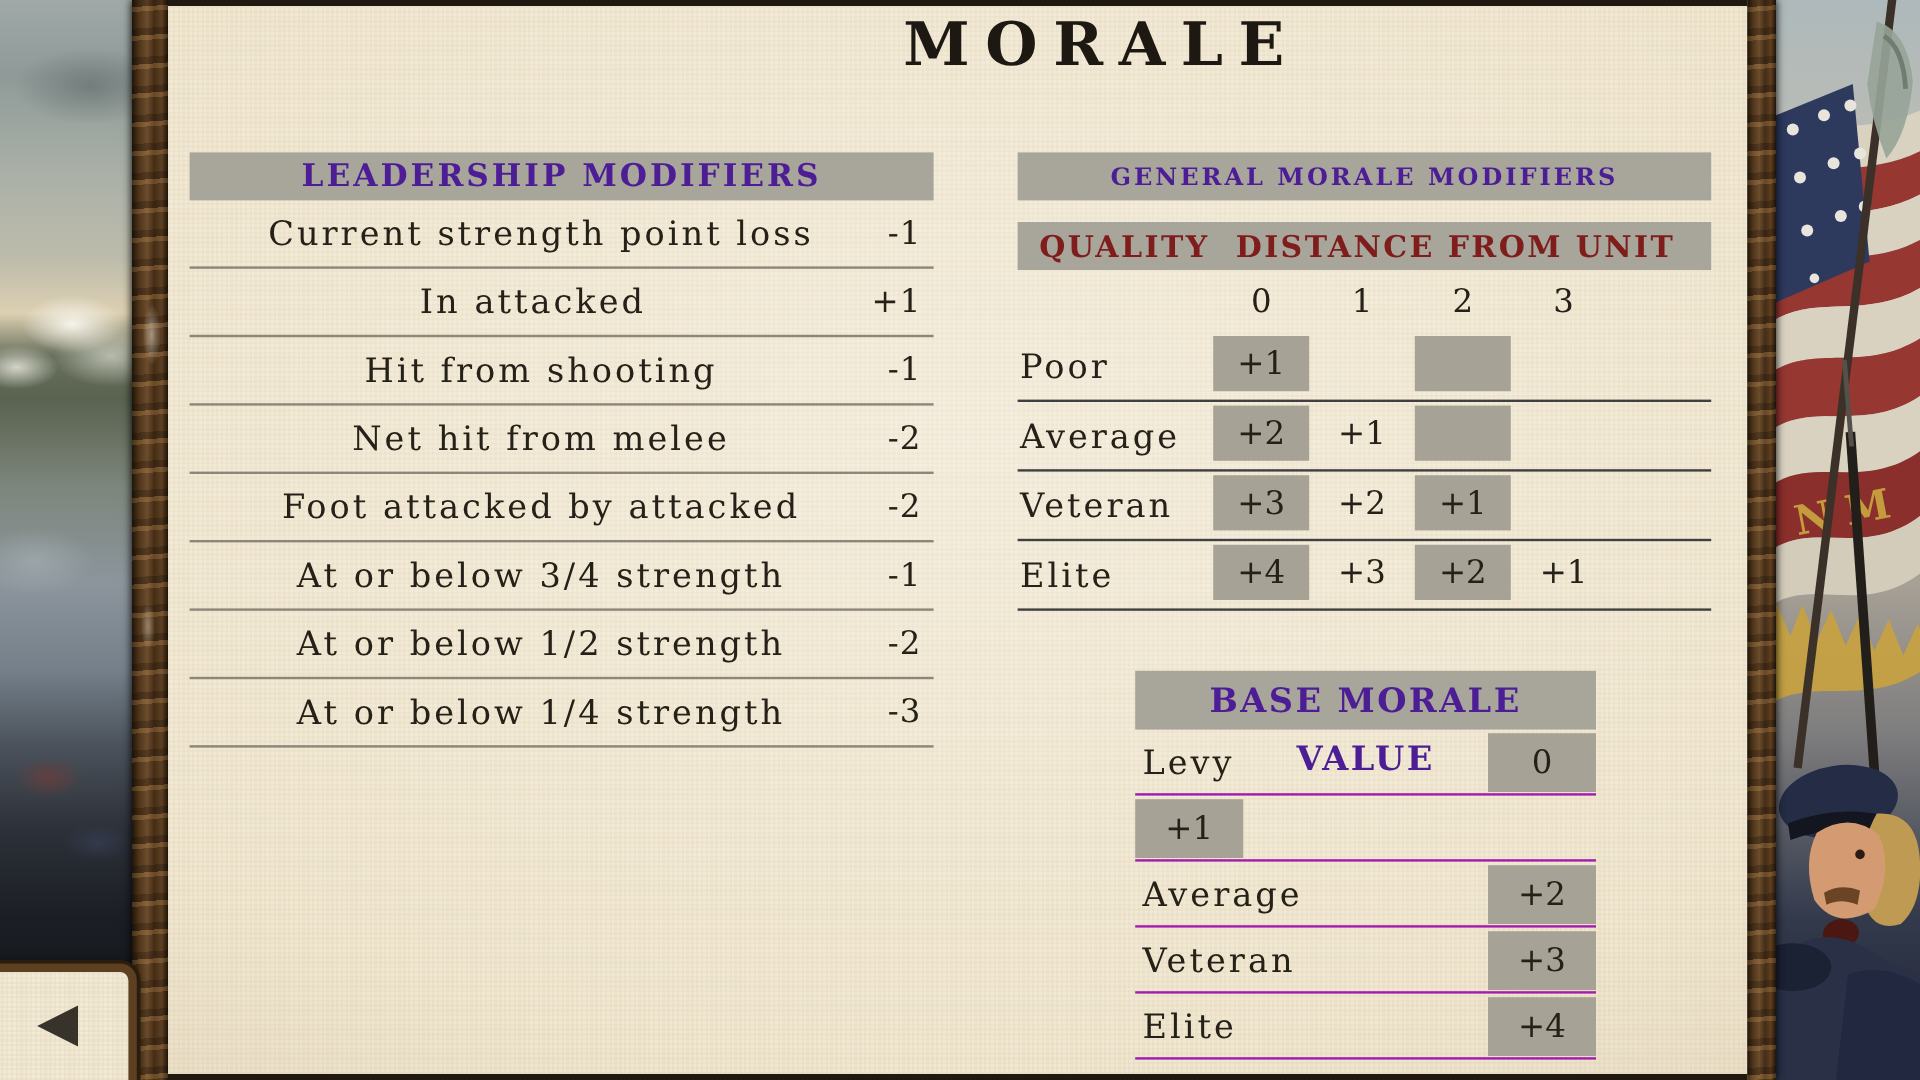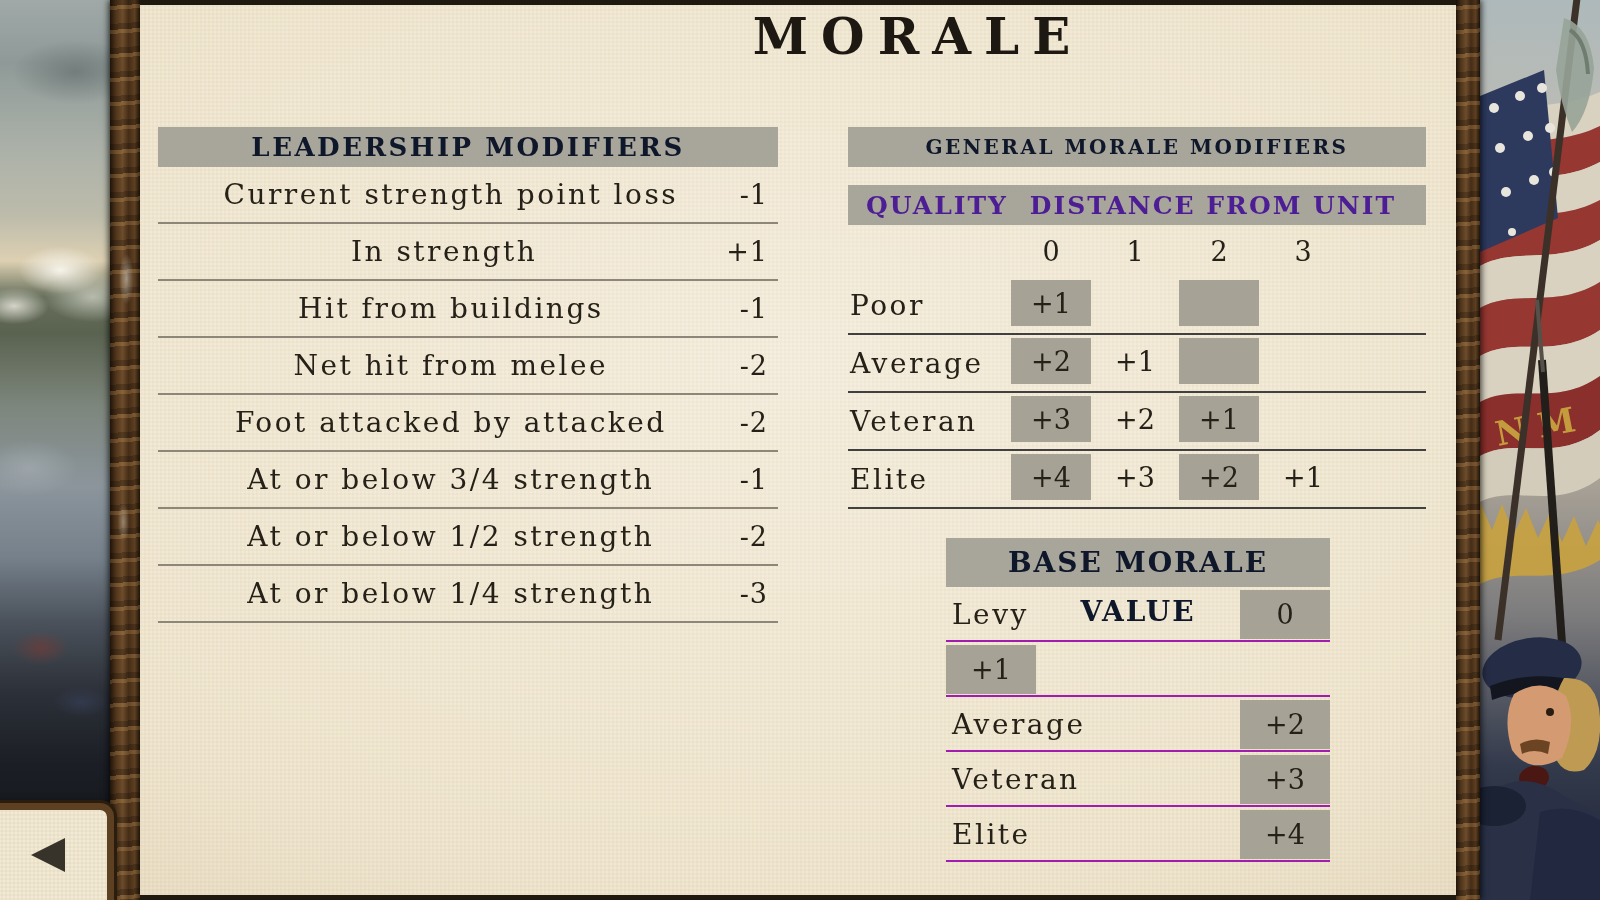--- a/index.html
+++ b/index.html
@@ -57,55 +57,55 @@
   }
 
   .page-title {
     position:absolute; left:140px; top:6px; width:1543px; height:62px;
     line-height:62px; text-align:center;
     font-size:50px; letter-spacing:13px; padding-left:13px;
     color:#1d1812; font-weight:600;
   }
 
   .bar {
-    background:#a8a59b; color:#0f172a; text-align:center;
+    background:#a8a59b; color:#4c1d95; text-align:center;
     font-weight:600;
   }
 
   
   .tbl-lead { position:absolute; left:158px; top:127px; width:620px; }
   .tbl-lead .bar { height:40px; line-height:40px; font-size:26px; letter-spacing:2.5px; }
   .lrow {
     height:57px; display:flex; align-items:center;
     border-bottom:2px solid #8d8679;
     font-size:28px; letter-spacing:2.5px;
   }
   .lrow .lbl { flex:1; padding-left:4px;text-align:center; }
   .lrow .val { padding-right:10px; font-size:27px; letter-spacing:1px; }
 
   
   .tbl-gen { position:absolute; left:848px; top:127px; width:578px; }
   .tbl-gen .bar.main { height:40px; line-height:40px; font-size:20px; letter-spacing:2.5px; margin-bottom:18px; }
   .gsub {
     height:40px; background:#a8a59b; display:flex; align-items:center;
     justify-content:space-between; padding:0 30px 0 18px;
-    font-size:25px; letter-spacing:2px; font-weight:600; color:#4c1d95;
+    font-size:25px; letter-spacing:2px; font-weight:600; color:#7f1d1d;
   }
   .gcols, .grow { display:grid; grid-template-columns:161px 84px 84px 84px 84px; }
   .gcols { height:52px; align-items:center; text-align:center; font-size:27px; }
   .grow { height:58px; border-bottom:2px solid #404040; font-size:27px; }
   .grow .glabel { letter-spacing:2.5px; font-size:28px; align-self:center; padding-left:2px; }
   .gcell {
     width:80px; height:46px; margin:3px auto 0;
     display:flex; align-items:center; justify-content:center;
   }
   .gcell.shaded { background:#a6a296; }
 
   
-  .tbl-base { position:absolute; left:946px; top:538px; width:384px; }
+  .tbl-base { position:absolute; left:946px; top:559px; width:384px; }
   .tbl-base .bar { height:49px; line-height:49px; font-size:28px; letter-spacing:2px; }
   .brow {
     height:55px; display:flex; align-items:flex-start;
     border-bottom:2px solid #a21caf; font-size:28px;
   }
   .brow .lbl { flex:1; padding-left:6px; letter-spacing:2.5px; line-height:55px; }
   .brow .cell {
     width:90px; height:49px; margin-top:3px; background:#a6a296;
     display:flex; align-items:center; justify-content:center; font-size:27px;
   }
@@ -205,25 +205,25 @@
 
   <div class="page-title">MORALE</div>
 
   <div class="tbl-lead">
     <div class="bar">LEADERSHIP MODIFIERS</div>
     <div class="lrow">
       <span class="lbl">Current strength point loss</span>
       <span class="val">-1</span>
     </div>
     <div class="lrow">
-      <span class="lbl">In strength</span>
+      <span class="lbl">In attacked</span>
       <span class="val">+1</span>
     </div>
     <div class="lrow">
-      <span class="lbl">Hit from buildings</span>
+      <span class="lbl">Hit from shooting</span>
       <span class="val">-1</span>
     </div>
     <div class="lrow">
       <span class="lbl">Net hit from melee</span>
       <span class="val">-2</span>
     </div>
     <div class="lrow">
       <span class="lbl">Foot attacked by attacked</span>
       <span class="val">-2</span>
     </div>

